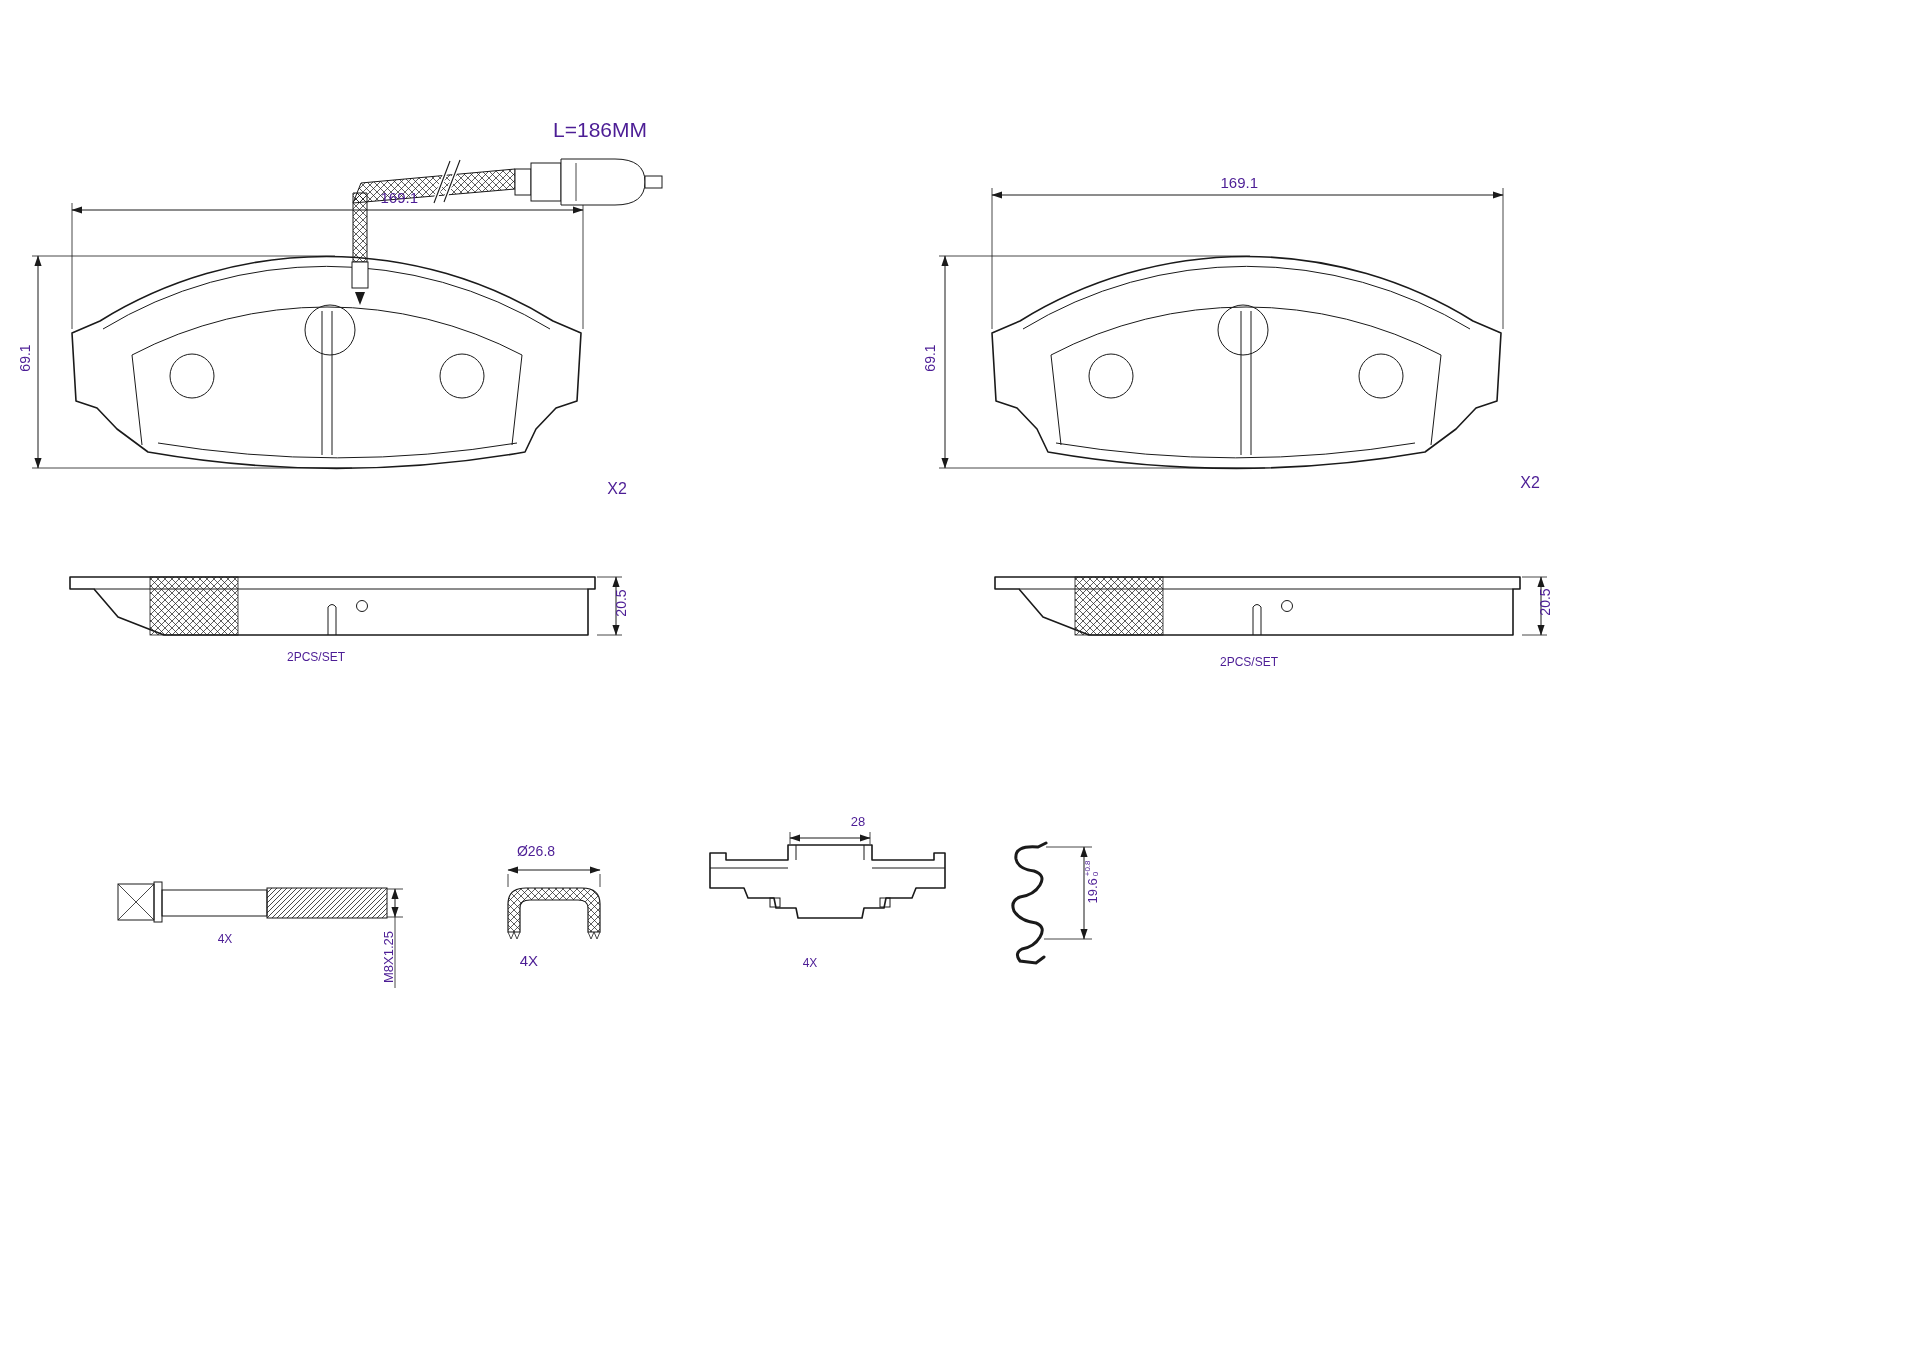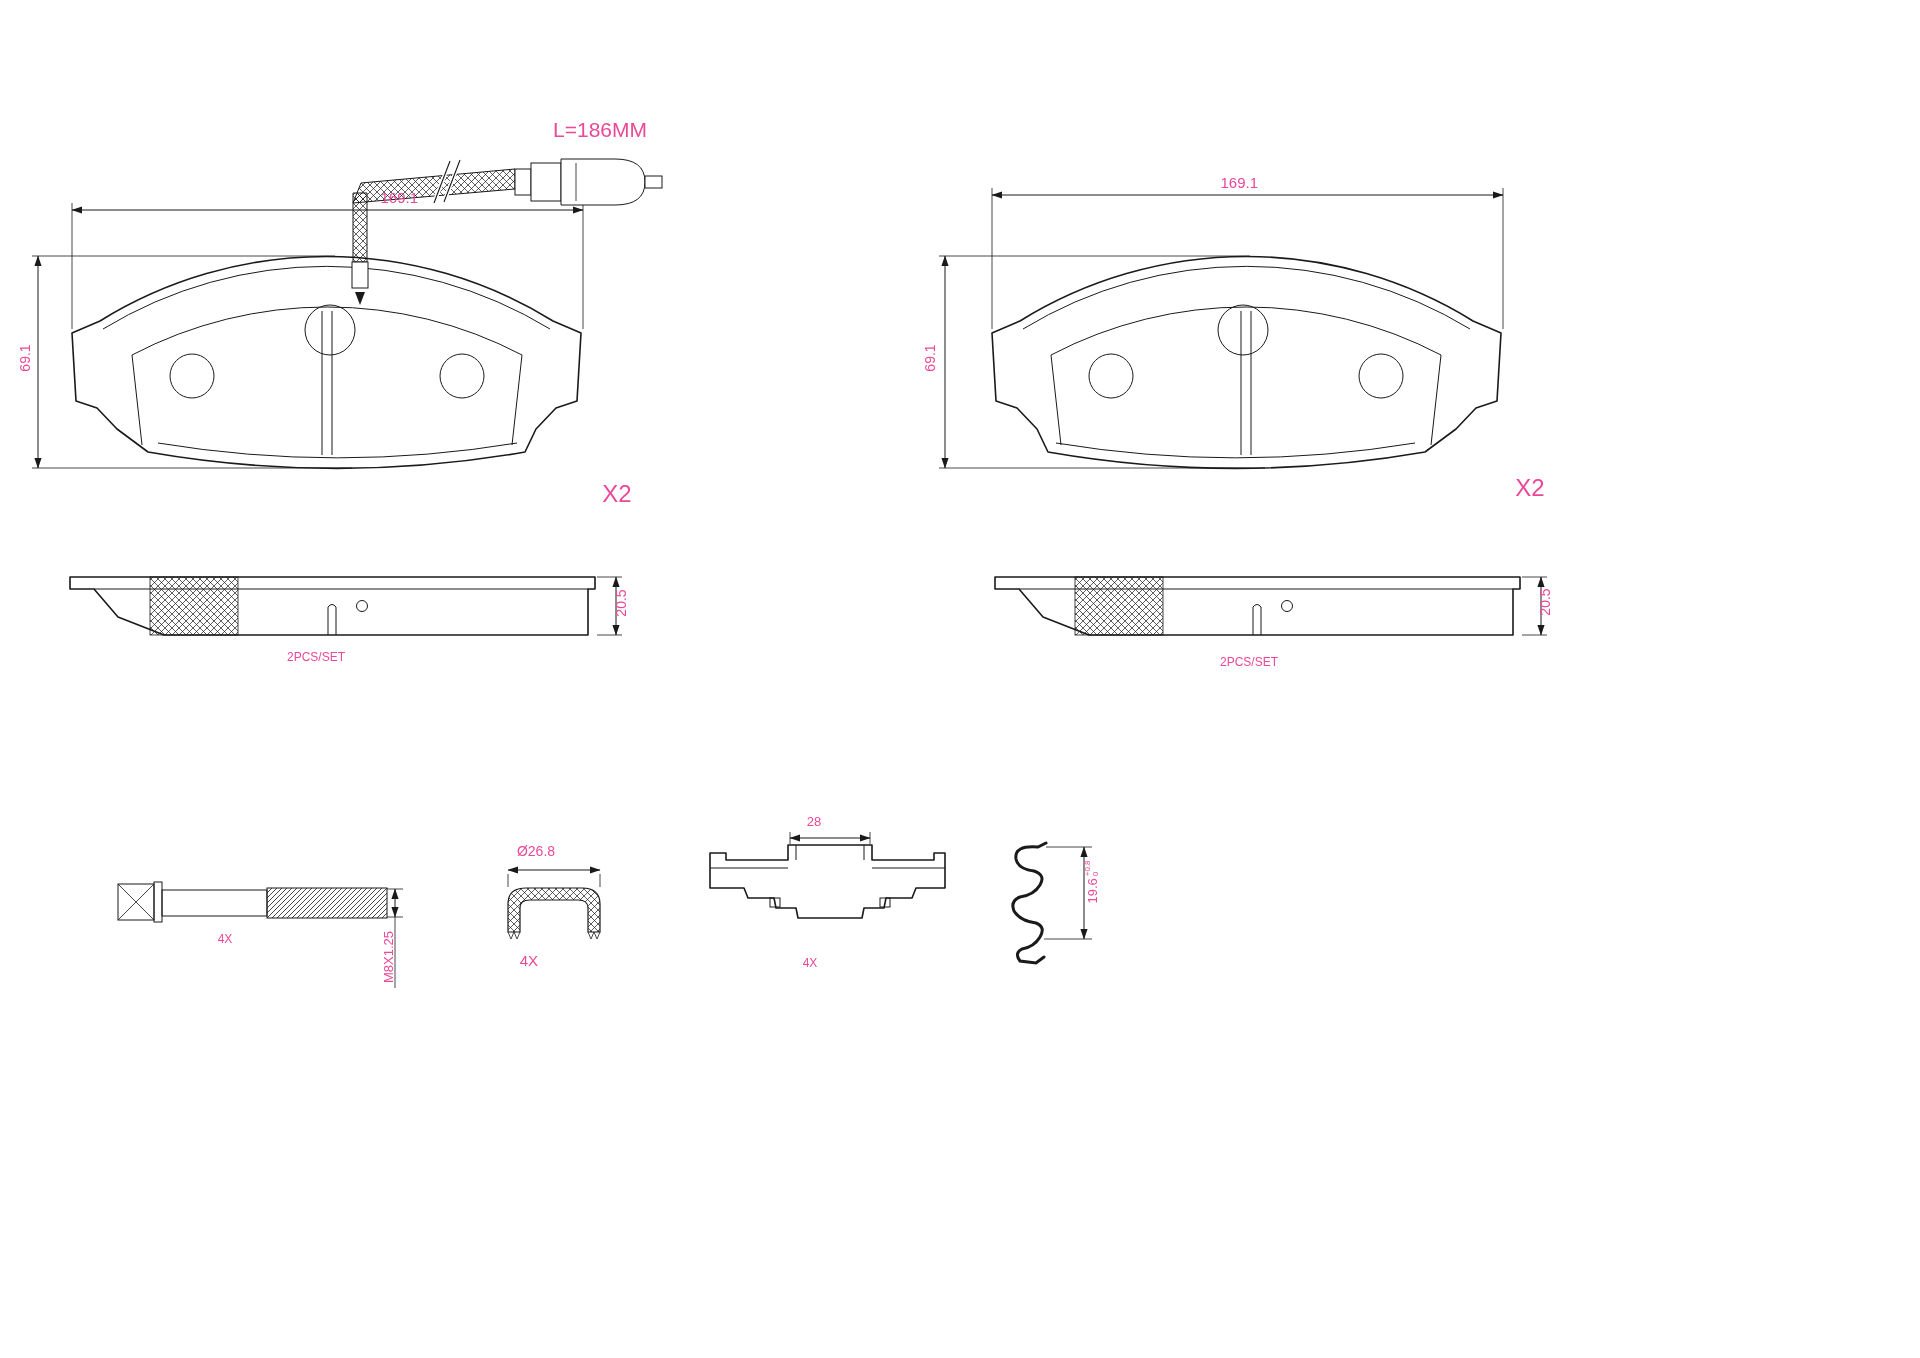--- a/index.html
+++ b/index.html
@@ -1,22 +1,22 @@
 <!DOCTYPE html>
 <html><head>
 <meta charset="utf-8">
 <style>
   html,body{margin:0;padding:0;background:#ffffff;}
   .canvas{position:relative;width:1920px;height:1358px;background:#ffffff;
-          font-family:"Liberation Sans",sans-serif;color:#ec4899;overflow:hidden;}
+          font-family:"Liberation Sans",sans-serif;color:#4c1d95;overflow:hidden;}
   .canvas svg{position:absolute;overflow:visible;}
   .lbl{position:absolute;text-align:center;white-space:nowrap;}
   .rot{position:absolute;display:flex;align-items:center;justify-content:center;
        transform:rotate(-90deg);white-space:nowrap;}
-  .f21{font-size:21px;} .f24{font-size:24px;} .f20{font-size:12px;}
+  .f21{font-size:21px;} .f24{font-size:16px;} .f20{font-size:12px;}
   .f15{font-size:15px;text-align:right;} .f14{font-size:14px;} .f13{font-size:13px;}
   .tolcol{display:inline-flex;flex-direction:column;font-size:8px;line-height:8px;margin-left:2px;}
   .ol{fill:none;stroke:#1a1a1a;stroke-width:1.6;stroke-linejoin:round;}
   .tl{fill:none;stroke:#1a1a1a;stroke-width:1;}
   .thin{fill:none;stroke:#1a1a1a;stroke-width:0.8;}
   .dim{fill:none;stroke:#1a1a1a;stroke-width:1;}
   .wfill{fill:#ffffff;stroke:#1a1a1a;stroke-width:1;}
 </style>
 </head>
 <body>
@@ -192,21 +192,21 @@
 
   <div class="rot f14" style="left:1520px;top:594px;width:50px;height:16px">20.5</div>
   <div class="lbl f20" style="left:1159px;top:655px;width:180px">2PCS/SET</div>
 
   <div class="lbl f20" style="left:195px;top:932px;width:60px">4X</div>
   <div class="rot f13" style="left:348px;top:949px;width:80px;height:16px">M8X1.25</div>
 
   <div class="lbl f14" style="left:486px;top:843px;width:100px">Ø26.8</div>
   <div class="lbl f15" style="left:488px;top:952px;width:50px">4X</div>
 
-  <div class="lbl f13" style="left:784px;top:814px;width:60px">28</div>
+  <div class="lbl f13" style="left:828px;top:814px;width:60px">28</div>
   <div class="lbl f20" style="left:780px;top:956px;width:60px">4X</div>
 
   <div class="rot f13" style="left:1047px;top:872px;width:90px;height:20px">
     <span>19.6</span>
     <span class="tolcol">
       <span>+0.8</span>
       <span>0</span>
     </span>
   </div>
 

